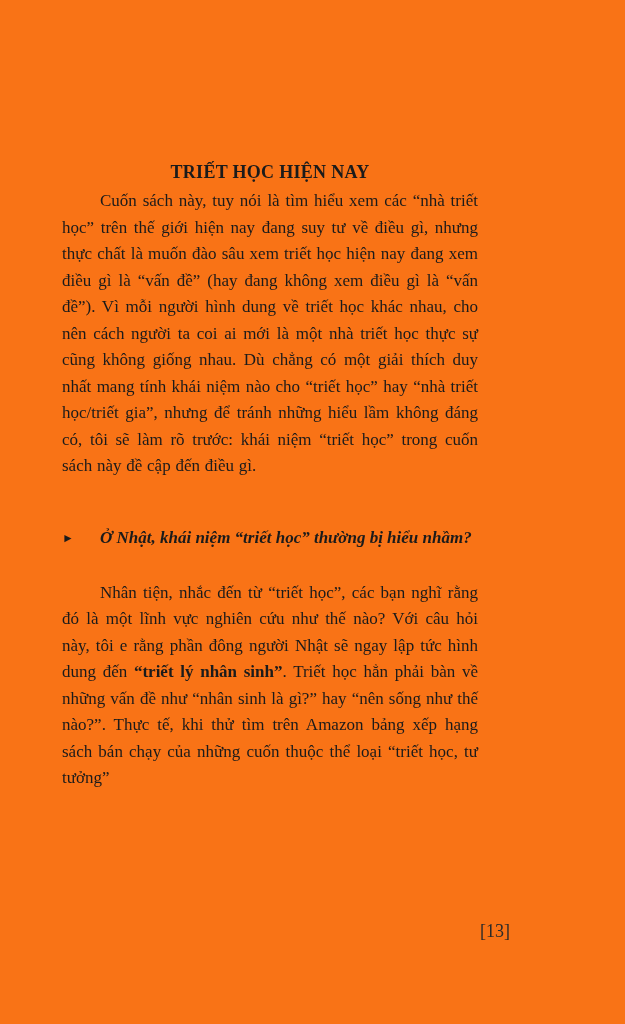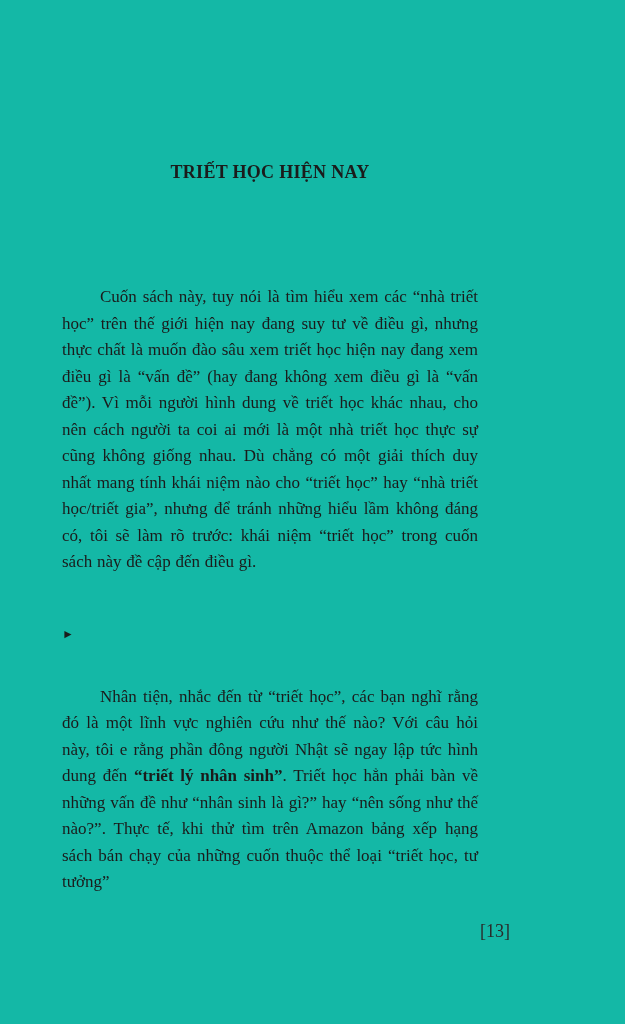--- a/index.html
+++ b/index.html
@@ -4,21 +4,21 @@
 <style>
   html, body {
     margin: 0;
     padding: 0;
     background: #ffffff;
   }
   .page {
     position: relative;
     width: 625px;
     height: 1024px;
-    background: #14b8a6;
+    background: #f97316;
     font-family: "Liberation Serif", serif;
     color: #1b1b1b;
     overflow: hidden;
     box-sizing: border-box;
   }
   .content {
     position: absolute;
     left: 62px;
     top: 0;
     width: 416px;
@@ -37,21 +37,20 @@
   }
   .body-para {
     margin: 0;
     font-size: 17px;
     line-height: 26.5px;
     text-align: justify;
     text-indent: 38px;
     word-spacing: 0.5px;
   }
   .para-intro {
-    margin-top: 96px;
   }
   .section-heading {
     margin-top: 44px;
     display: flex;
     align-items: flex-start;
     font-size: 17px;
     line-height: 27px;
   }
   .section-heading .marker {
     flex: 0 0 38px;
@@ -59,21 +58,21 @@
     line-height: 27px;
     padding-top: 1px;
     font-style: normal;
   }
   .section-heading .heading-text {
     flex: 1 1 auto;
     font-weight: bold;
     font-style: italic;
   }
   .para-body {
-    margin-top: 36px;
+    margin-top: 28px;
   }
   .para-body strong {
     font-weight: bold;
   }
   .page-number {
     position: absolute;
     left: 480px;
     top: 921px;
     font-size: 18px;
     line-height: 20px;
@@ -87,20 +86,21 @@
   <div class="content">
 
     <h1 class="chapter-title">
       <span class="title-line">TRIẾT HỌC HIỆN NAY</span>
     </h1>
 
     <p class="body-para para-intro">Cuốn sách này, tuy nói là tìm hiểu xem các “nhà triết học” trên thế giới hiện nay đang suy tư về điều gì, nhưng thực chất là muốn đào sâu xem triết học hiện nay đang xem điều gì là “vấn đề” (hay đang không xem điều gì là “vấn đề”). Vì mỗi người hình dung về triết học khác nhau, cho nên cách người ta coi ai mới là một nhà triết học thực sự cũng không giống nhau. Dù chẳng có một giải thích duy nhất mang tính khái niệm nào cho “triết học” hay “nhà triết học/triết gia”, nhưng để tránh những hiểu lầm không đáng có, tôi sẽ làm rõ trước: khái niệm “triết học” trong cuốn sách này đề cập đến điều gì.</p>
 
     <div class="section-heading">
       <span class="marker">►</span>
+      <span class="heading-text">Ở Nhật, khái niệm “triết học” thường bị hiểu nhầm?</span>
     </div>
 
     <p class="body-para para-body"><span>Nhân tiện, nhắc đến từ “triết học”, các bạn nghĩ rằng đó là một lĩnh vực nghiên cứu như thế nào? Với câu hỏi này, tôi e rằng phần đông người Nhật sẽ ngay lập tức hình dung đến </span><strong>“triết lý nhân sinh”</strong><span>. Triết học hẳn phải bàn về những vấn đề như “nhân sinh là gì?” hay “nên sống như thế nào?”. Thực tế, khi thử tìm trên Amazon bảng xếp hạng sách bán chạy của những cuốn thuộc thể loại “triết học, tư tưởng”</span></p>
 
   </div>
 
   <div class="page-number">[13]</div>
 </div>
 
 </body></html>

